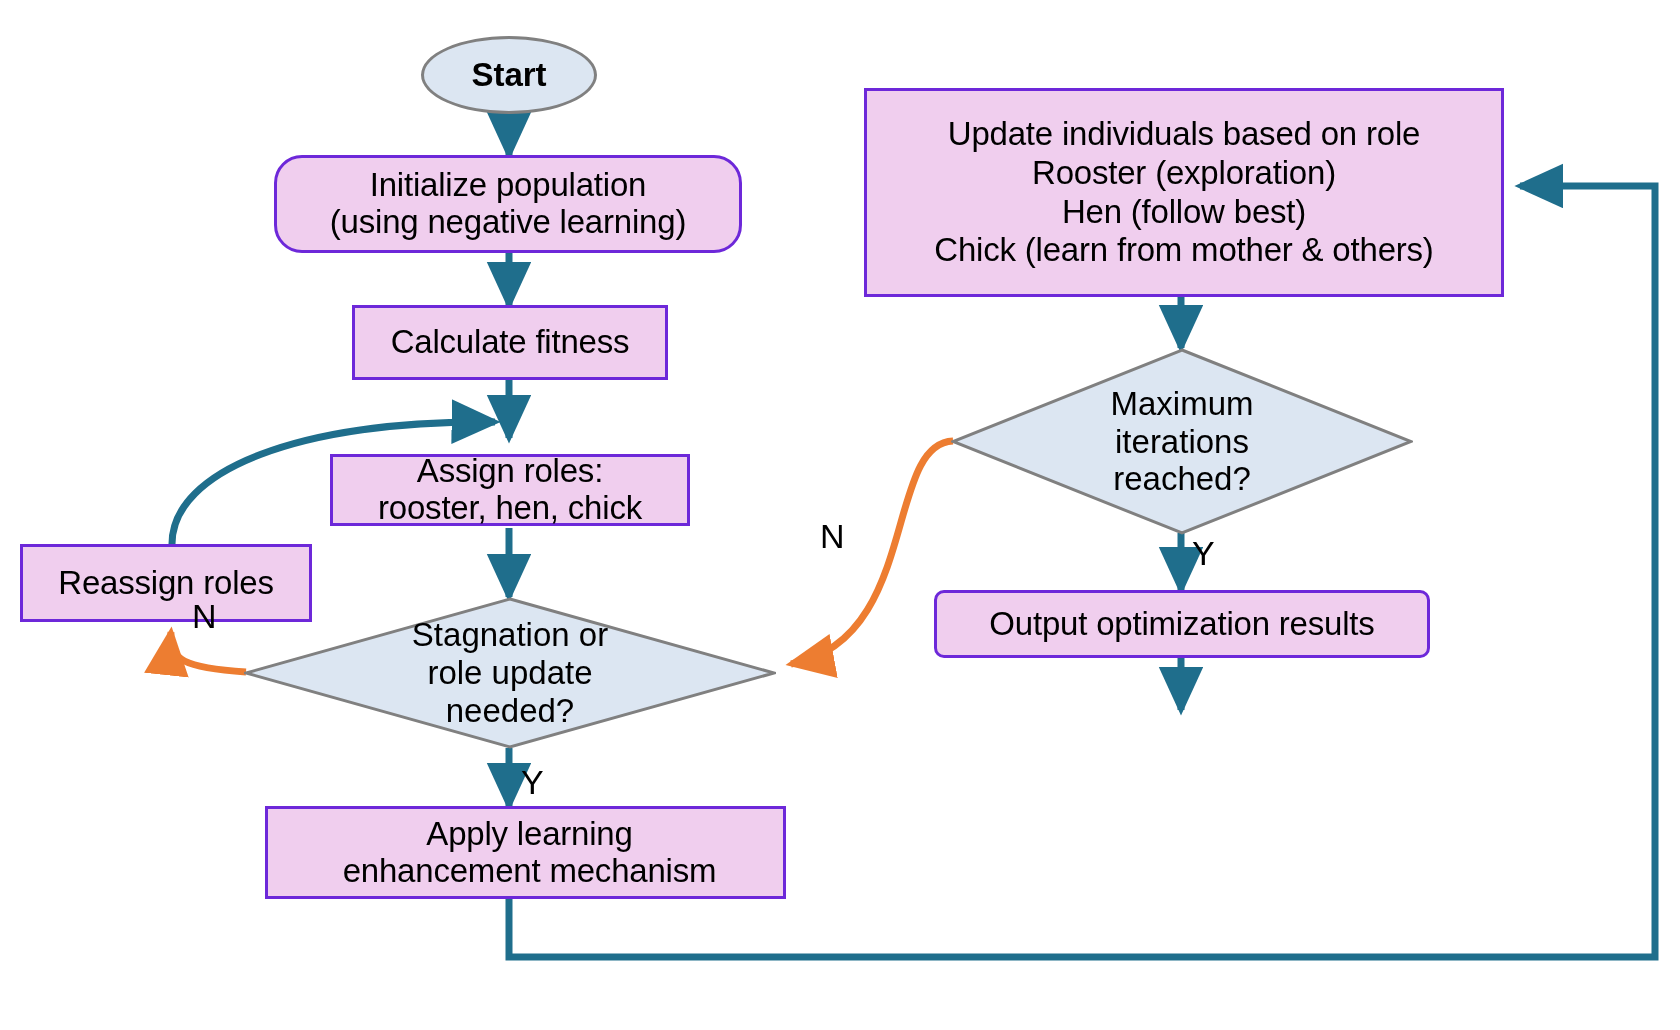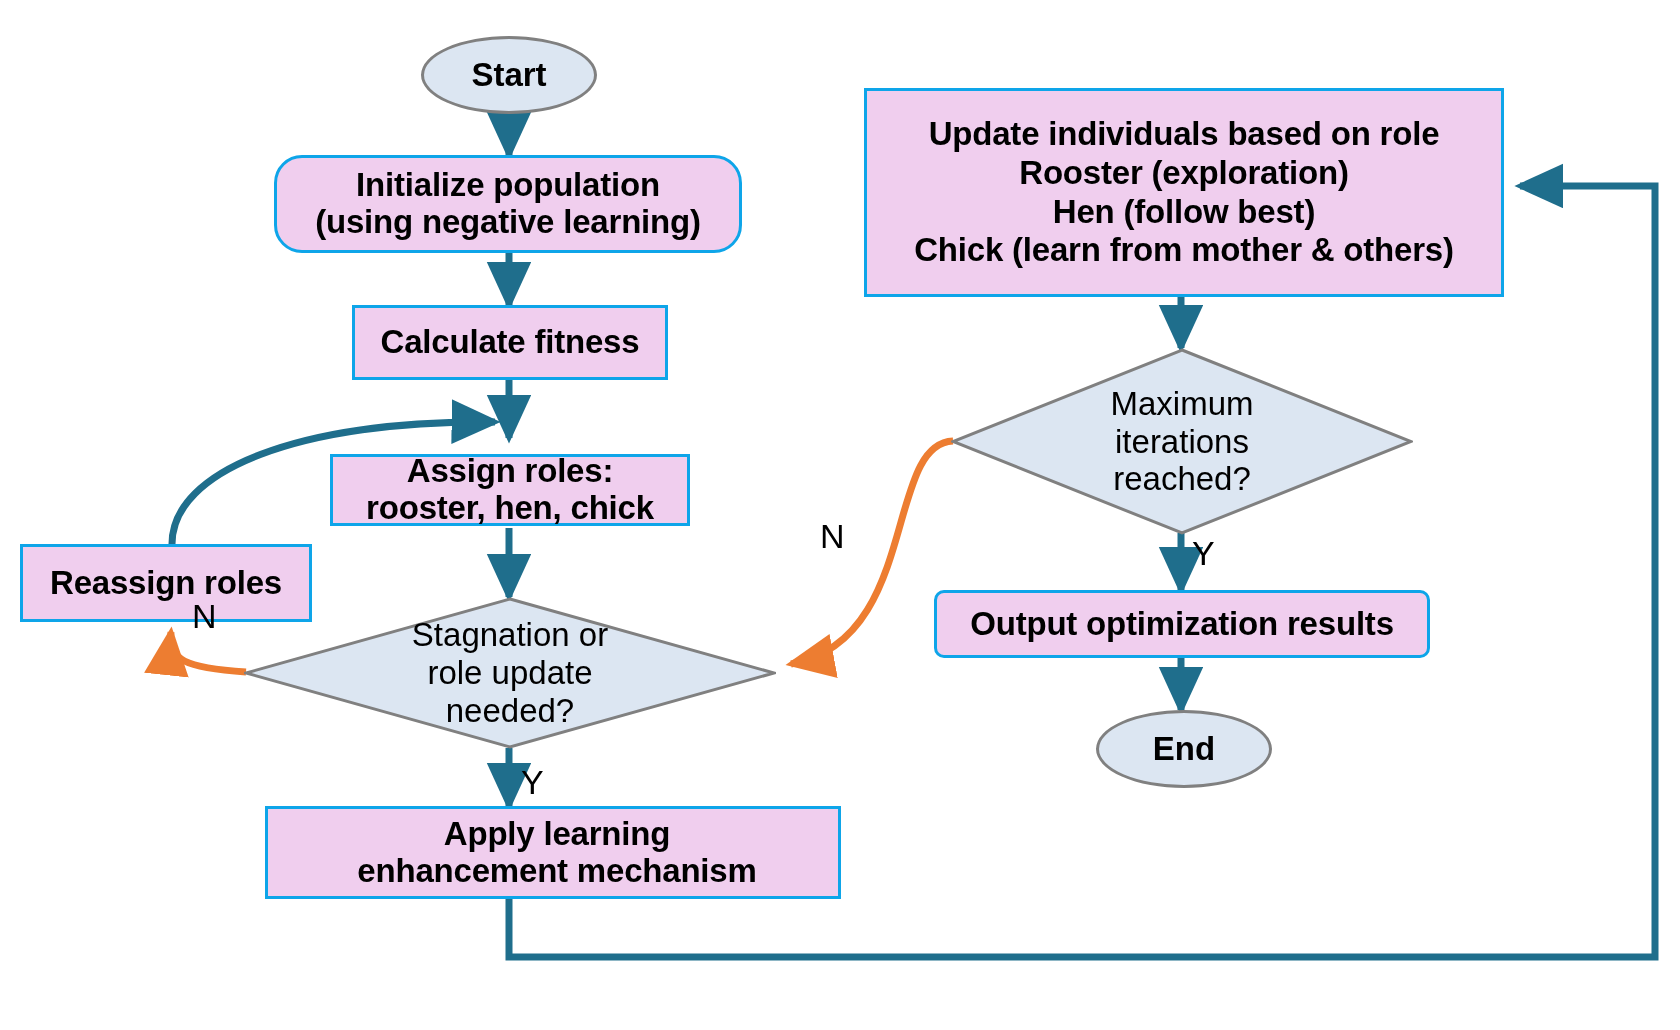--- a/index.html
+++ b/index.html
@@ -31,23 +31,23 @@
     display: flex;
     align-items: center;
     justify-content: center;
     text-align: center;
     color: #000000;
     line-height: 1.12;
     white-space: pre-line;
   }
   .proc {
     background: #F0CEEE;
-    border: 3px solid #0ea5e9;
+    border: 3px solid #6d28d9;
     font-size: 33px;
-    font-weight: 700;
+    font-weight: 400;
     letter-spacing: -0.2px;
   }
   .term {
     background: #DCE6F2;
     border: 3px solid #808080;
     border-radius: 50%;
     font-size: 33px;
     font-weight: 700;
   }
   .dec-wrap {
@@ -151,21 +151,21 @@
 
   <div class="dec-wrap" style="left:244px; top:597px; width:532px; height:152px;">
     <svg width="532" height="152" viewBox="0 0 532 152">
       <polygon points="266,2 530,76 266,150 2,76" fill="#DCE6F2" stroke="#808080" stroke-width="3"></polygon>
     </svg>
     <div class="dec-label">Stagnation or
 role update
 needed?</div>
   </div>
 
-  <div class="node proc" style="left:265px; top:806px; width:576px; height:93px;padding-left:8px;">
+  <div class="node proc" style="left:265px; top:806px; width:521px; height:93px;padding-left:8px;">
     <span>Apply learning
 enhancement mechanism</span>
   </div>
 
   <div class="node proc big-box" style="left:864px; top:88px; width:640px; height:209px;">
     <span>Update individuals based on role
 Rooster (exploration)
 Hen (follow best)
 Chick (learn from mother &amp; others)</span>
   </div>
@@ -176,23 +176,20 @@
     </svg>
     <div class="dec-label">Maximum
 iterations
 reached?</div>
   </div>
 
   <div class="node proc" style="left:934px; top:590px; width:496px; height:68px;border-radius:10px;">
     <span>Output optimization results</span>
   </div>
 
-  <div class="node term" style="left:1096px; top:710px; width:176px; height:78px;">
-    <span>End</span>
-  </div>
 
   <div class="edge-label" style="left:192px; top:597px;">N</div>
 
   <div class="edge-label" style="left:521px; top:763px;">Y</div>
 
   <div class="edge-label" style="left:820px; top:517px;">N</div>
 
   <div class="edge-label" style="left:1192px; top:534px;">Y</div>
 
 </div>

